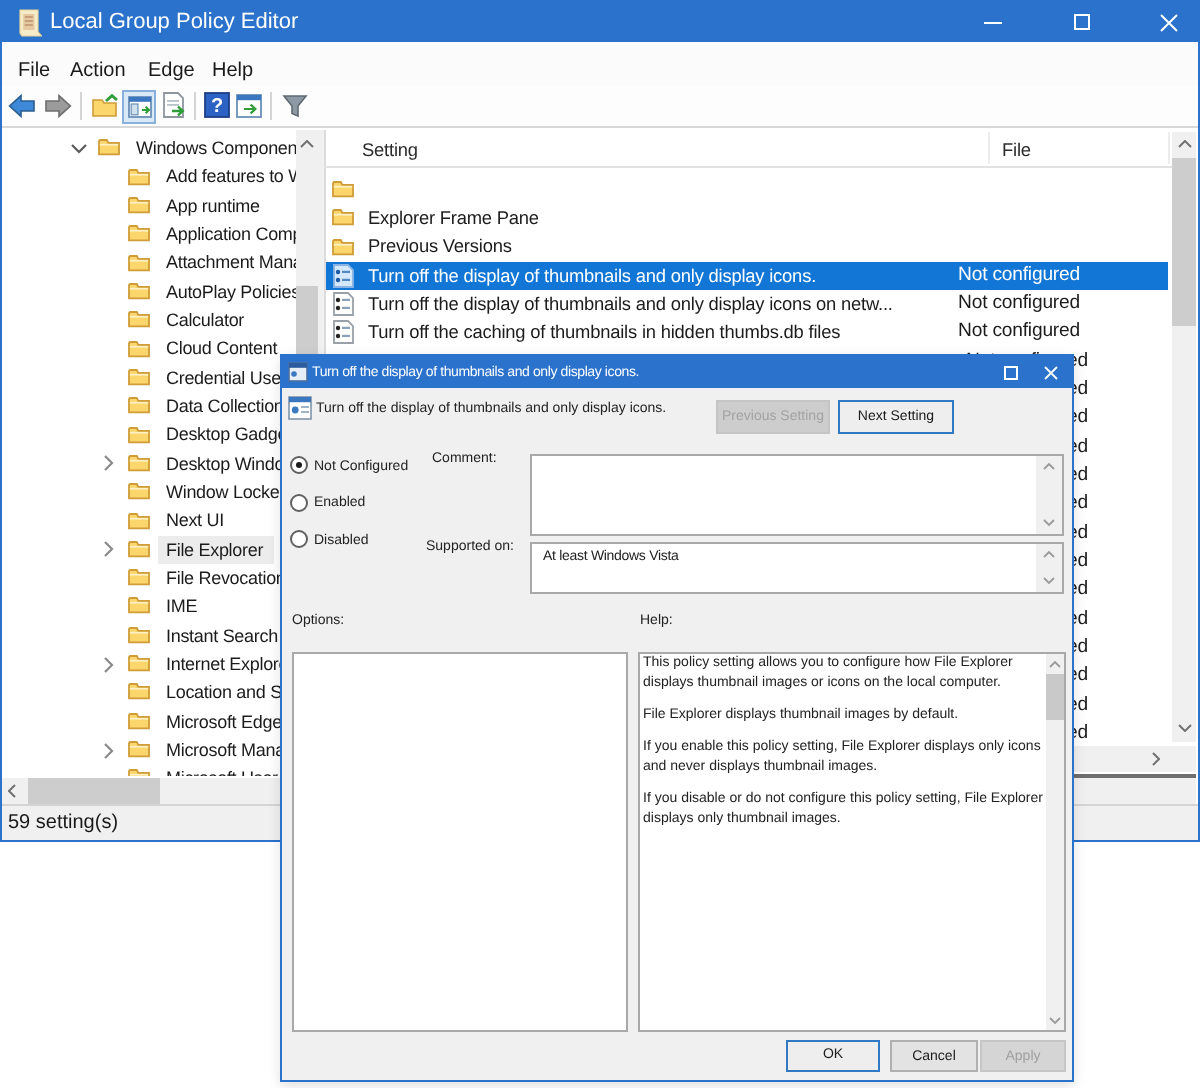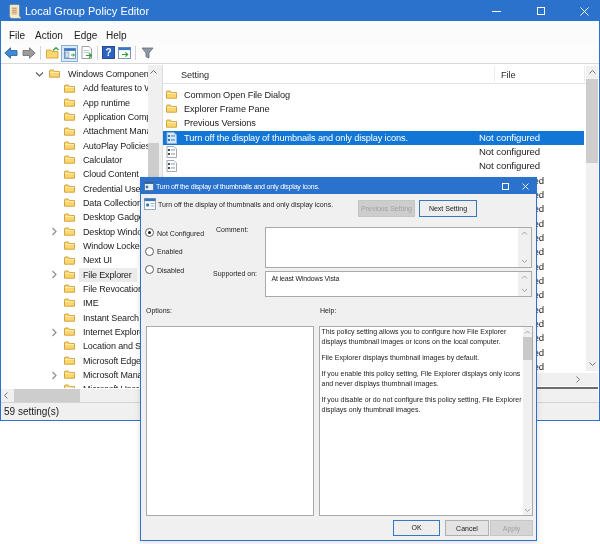--- a/index.html
+++ b/index.html
@@ -230,21 +230,20 @@
 <div class="ll" style="left:501px;top:68px;color:#2b2b2b">File</div>
 <div class="abs" style="left:162px;top:83px;width:424px;height:1px;background:#e2e2e2"></div>
 <div class="abs" style="left:494px;top:66px;width:1px;height:16px;background:#ececec"></div>
 <div class="abs" style="left:584px;top:66px;width:1px;height:16px;background:#ececec"></div>
 <div class="abs" style="left:162px;top:85px;width:424px;height:288px;overflow:hidden">
   <div class="abs" style="left:-162px;top:-85px;width:598px;height:402px">
 <svg style="position:absolute;left:166px;top:89.9px" width="11" height="9" viewBox="0 0 11 9">
 <path d="M0.5 1.5 L0.5 8.2 L10.5 8.2 L10.5 2.5 L5.2 2.5 L4.4 1 L1 1 Z" fill="#fbd66d" stroke="#cf9c35" stroke-width="0.9"></path>
 <path d="M0.9 2.9 L10.1 2.9 L10.1 3.8 L0.9 3.8 Z" fill="#fdf0c2"></path>
 </svg>
-<div class="ll" style="left:184px;top:87.7px;color:#1c1c1c">Common Open File Dialog</div>
 <svg style="position:absolute;left:166px;top:104.2px" width="11" height="9" viewBox="0 0 11 9">
 <path d="M0.5 1.5 L0.5 8.2 L10.5 8.2 L10.5 2.5 L5.2 2.5 L4.4 1 L1 1 Z" fill="#fbd66d" stroke="#cf9c35" stroke-width="0.9"></path>
 <path d="M0.9 2.9 L10.1 2.9 L10.1 3.8 L0.9 3.8 Z" fill="#fdf0c2"></path>
 </svg>
 <div class="ll" style="left:184px;top:102.0px;color:#1c1c1c">Explorer Frame Pane</div>
 <svg style="position:absolute;left:166px;top:118.5px" width="11" height="9" viewBox="0 0 11 9">
 <path d="M0.5 1.5 L0.5 8.2 L10.5 8.2 L10.5 2.5 L5.2 2.5 L4.4 1 L1 1 Z" fill="#fbd66d" stroke="#cf9c35" stroke-width="0.9"></path>
 <path d="M0.9 2.9 L10.1 2.9 L10.1 3.8 L0.9 3.8 Z" fill="#fdf0c2"></path>
 </svg>
 <div class="ll" style="left:184px;top:116.4px;color:#1c1c1c">Previous Versions</div>
@@ -258,28 +257,30 @@
 </svg>
 <div class="ll" style="left:184px;top:130.7px;color:#fff">Turn off the display of thumbnails and only display icons.</div>
 <div class="ls" style="left:479px;top:130.7px;color:#fff">Not configured</div>
 <svg style="position:absolute;left:166px;top:146.0px" width="11" height="12" viewBox="0 0 11 12">
 <path d="M1 0.5 L8 0.5 L10.5 3 L10.5 11.5 L1 11.5 Z" fill="#ffffff" stroke="#9aa0a8" stroke-width="0.9"></path>
 <circle cx="3" cy="4" r="1.1" fill="#222"></circle>
 <circle cx="3" cy="8" r="1.1" fill="#222"></circle>
 <rect x="5" y="3.4" width="4" height="1.1" fill="#8aa0b8"></rect>
 <rect x="5" y="7.4" width="4" height="1.1" fill="#8aa0b8"></rect>
 </svg>
+<div class="ll" style="left:184px;top:145.0px;color:#1c1c1c">Turn off the display of thumbnails and only display icons on netw...</div>
 <div class="ls" style="left:479px;top:145.0px;color:#1c1c1c">Not configured</div>
 <svg style="position:absolute;left:166px;top:160.3px" width="11" height="12" viewBox="0 0 11 12">
 <path d="M1 0.5 L8 0.5 L10.5 3 L10.5 11.5 L1 11.5 Z" fill="#ffffff" stroke="#9aa0a8" stroke-width="0.9"></path>
 <circle cx="3" cy="4" r="1.1" fill="#222"></circle>
 <circle cx="3" cy="8" r="1.1" fill="#222"></circle>
 <rect x="5" y="3.4" width="4" height="1.1" fill="#8aa0b8"></rect>
 <rect x="5" y="7.4" width="4" height="1.1" fill="#8aa0b8"></rect>
 </svg>
+<div class="ll" style="left:184px;top:159.4px;color:#1c1c1c">Turn off the caching of thumbnails in hidden thumbs.db files</div>
 <div class="ls" style="left:479px;top:159.4px;color:#1c1c1c">Not configured</div>
 <div class="ls" style="left:483px;top:173.7px;color:#1c1c1c">Not configured</div>
 <div class="ls" style="left:483px;top:188.0px;color:#1c1c1c">Not configured</div>
 <div class="ls" style="left:483px;top:202.3px;color:#1c1c1c">Not configured</div>
 <div class="ls" style="left:483px;top:216.7px;color:#1c1c1c">Not configured</div>
 <div class="ls" style="left:483px;top:231.0px;color:#1c1c1c">Not configured</div>
 <div class="ls" style="left:483px;top:245.3px;color:#1c1c1c">Not configured</div>
 <div class="ls" style="left:483px;top:259.7px;color:#1c1c1c">Not configured</div>
 <div class="ls" style="left:483px;top:274.0px;color:#1c1c1c">Not configured</div>
 <div class="ls" style="left:483px;top:288.3px;color:#1c1c1c">Not configured</div>

